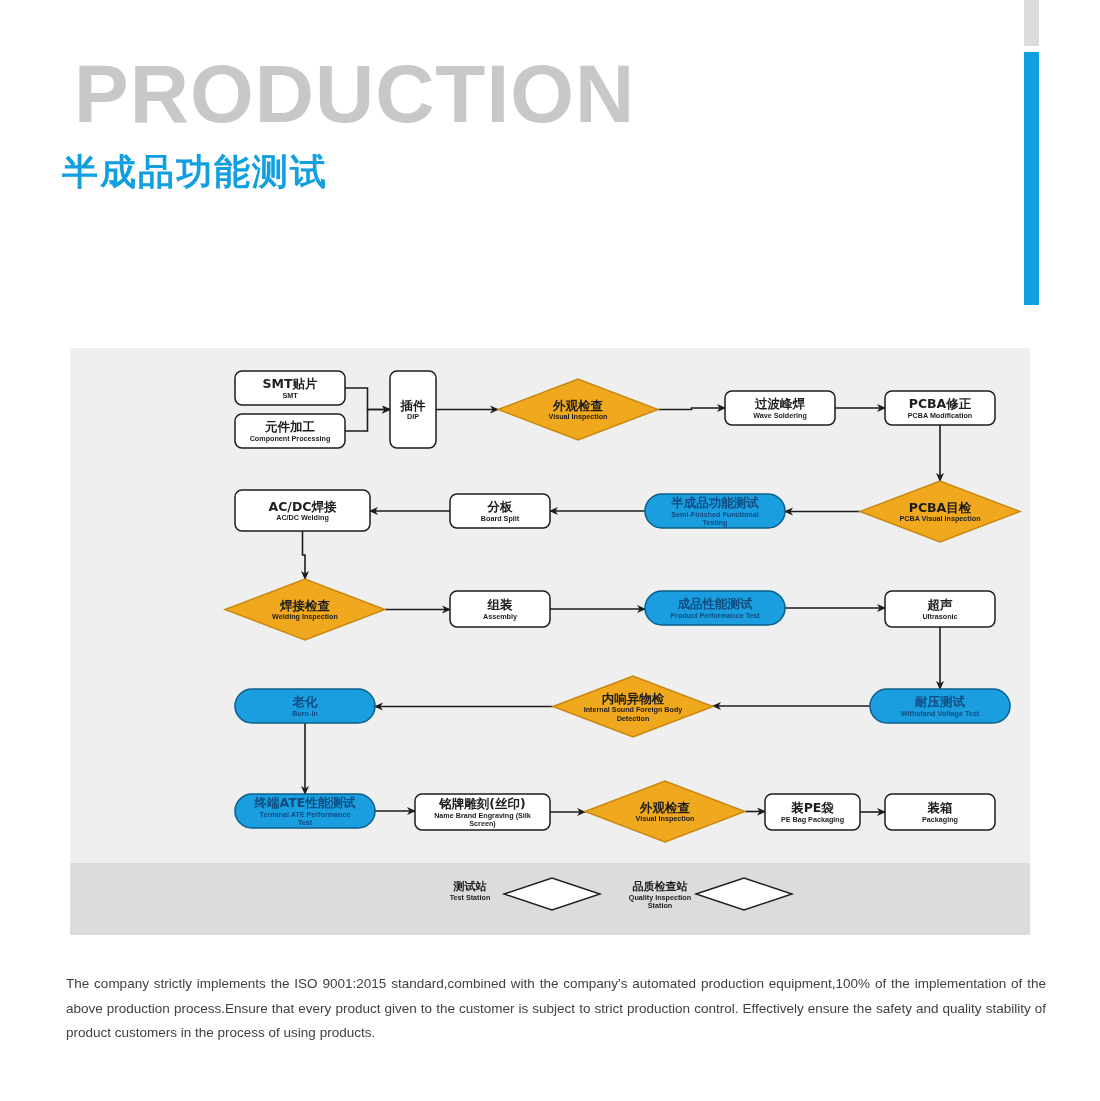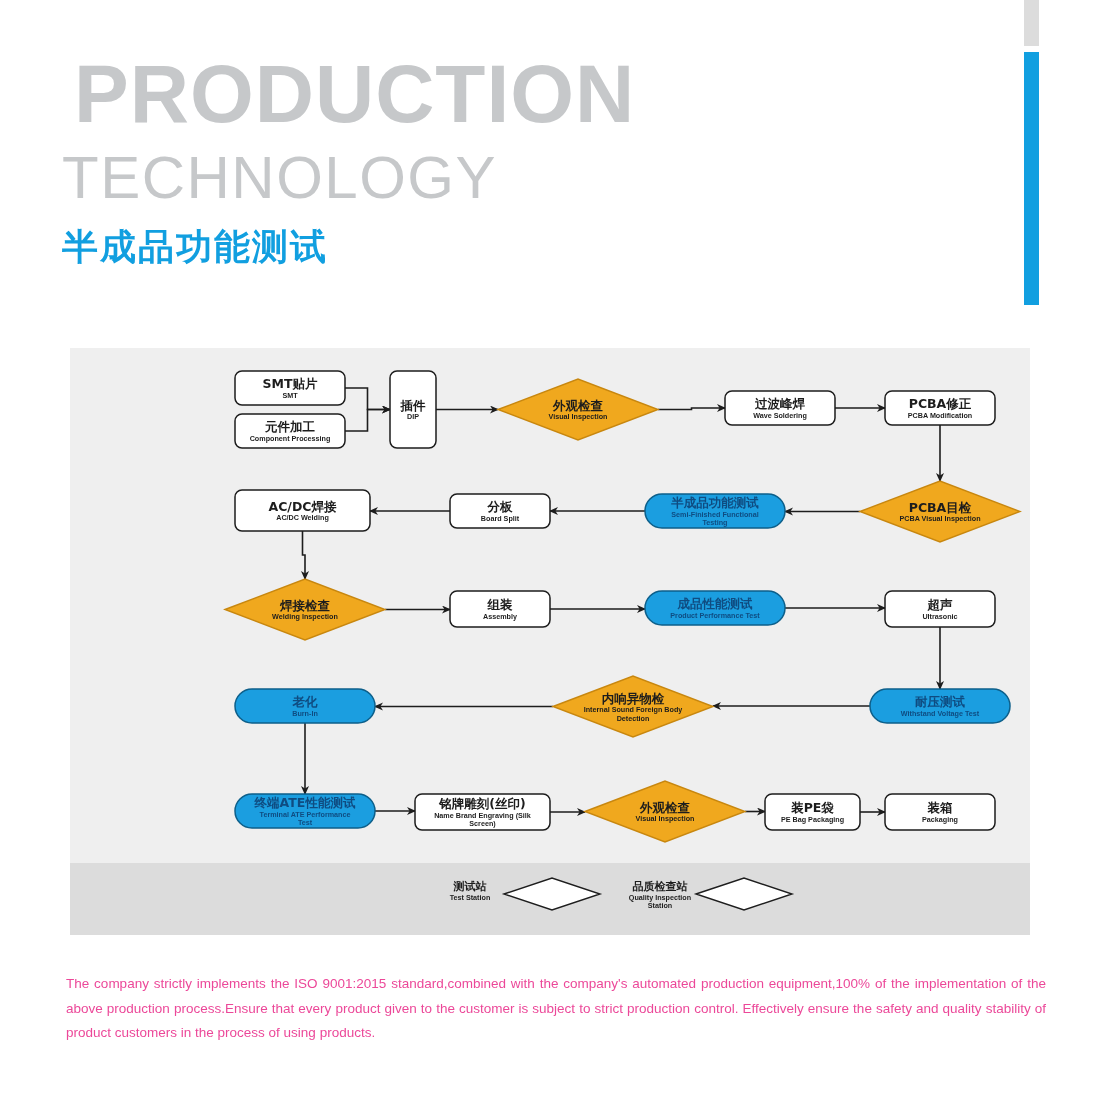--- a/index.html
+++ b/index.html
@@ -40,42 +40,41 @@
   #flow-svg{position:absolute;left:70px;top:348px;}
 
   
   #desc{position:absolute;left:66px;top:960px;width:980px;}
   #desc-cn{
     font-size:15.5px;color:#3b3b3b;line-height:1.75;margin:0;
     font-family:"DejaVu Sans","Liberation Sans",sans-serif;
     text-align:justify;
   }
   #desc-en{
-    font-size:13.5px;color:#ec4899;line-height:1.82;margin:12px 0 0 0;
+    font-size:13.5px;color:#404040;line-height:1.82;margin:12px 0 0 0;
     font-family:"Liberation Sans","DejaVu Sans",sans-serif;
     text-align:justify;
   }
 
   
   .n-cn{font-family:"DejaVu Sans","Liberation Sans",sans-serif;font-weight:bold;font-size:12.5px;text-anchor:middle;}
   .n-en{font-family:"Liberation Sans","DejaVu Sans",sans-serif;font-weight:bold;font-size:7.2px;text-anchor:middle;}
   .t-dark{fill:#1d1d1d;}
   .t-blue{fill:#0f4c81;}
   .lg-cn{font-family:"DejaVu Sans","Liberation Sans",sans-serif;font-weight:bold;font-size:11px;text-anchor:middle;fill:#1d1d1d;}
   .lg-en{font-family:"Liberation Sans","DejaVu Sans",sans-serif;font-weight:bold;font-size:7.2px;text-anchor:middle;fill:#1d1d1d;}
 </style>
 </head>
 <body>
 
 <div id="grey-bar"></div>
 <div id="blue-bar"></div>
 
 <div id="heading">
   <div id="title-production">PRODUCTION</div>
-  <div id="title-technology">TECHNOLOGY</div>
   <div id="title-cn">半成品功能测试</div>
 </div>
 
 <div id="flow-panel"></div>
 <div id="legend-panel"></div>
 
 <svg id="flow-svg" width="960" height="587">
   <defs>
     <marker id="arr" markerWidth="9" markerHeight="9" refX="8" refY="4" orient="auto" markerUnits="userSpaceOnUse">
       <path d="M0,0 L9,4 L0,8 L2.6,4 Z" fill="#1d1d1d"></path>

